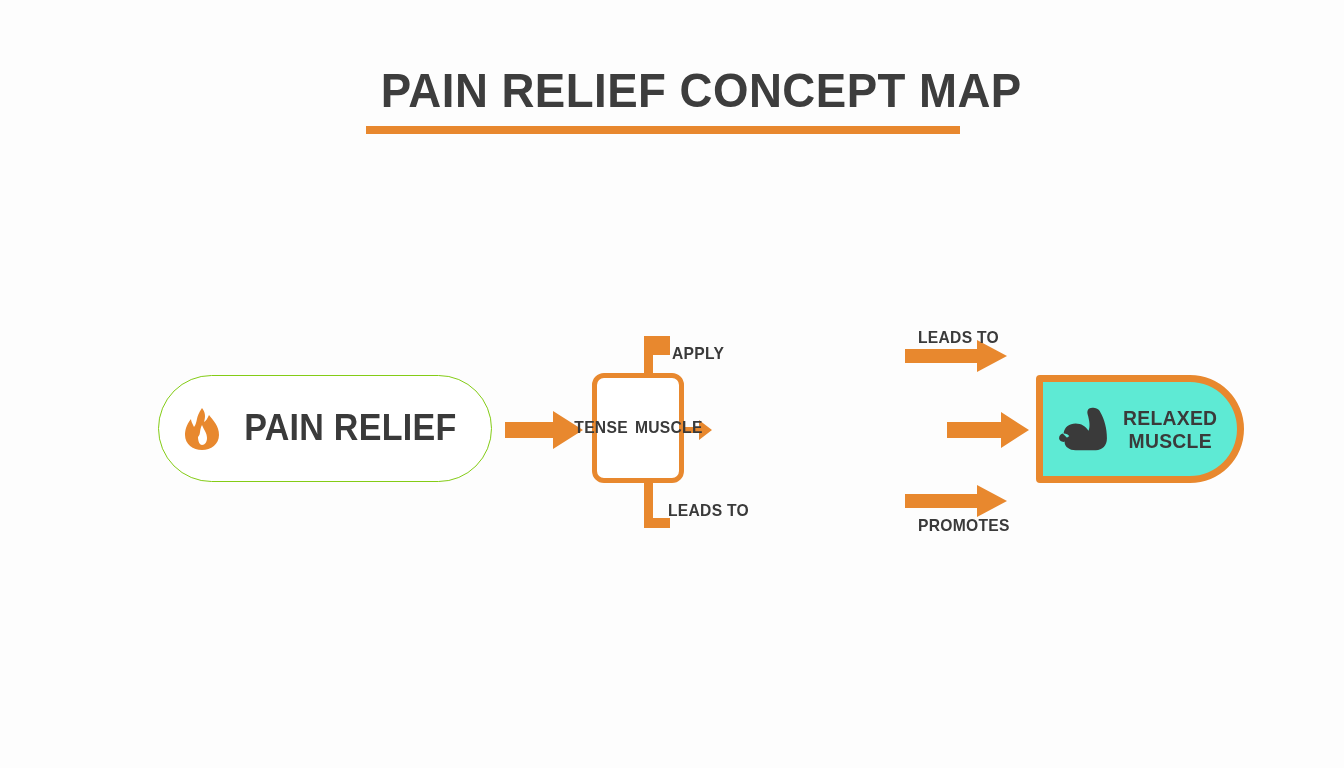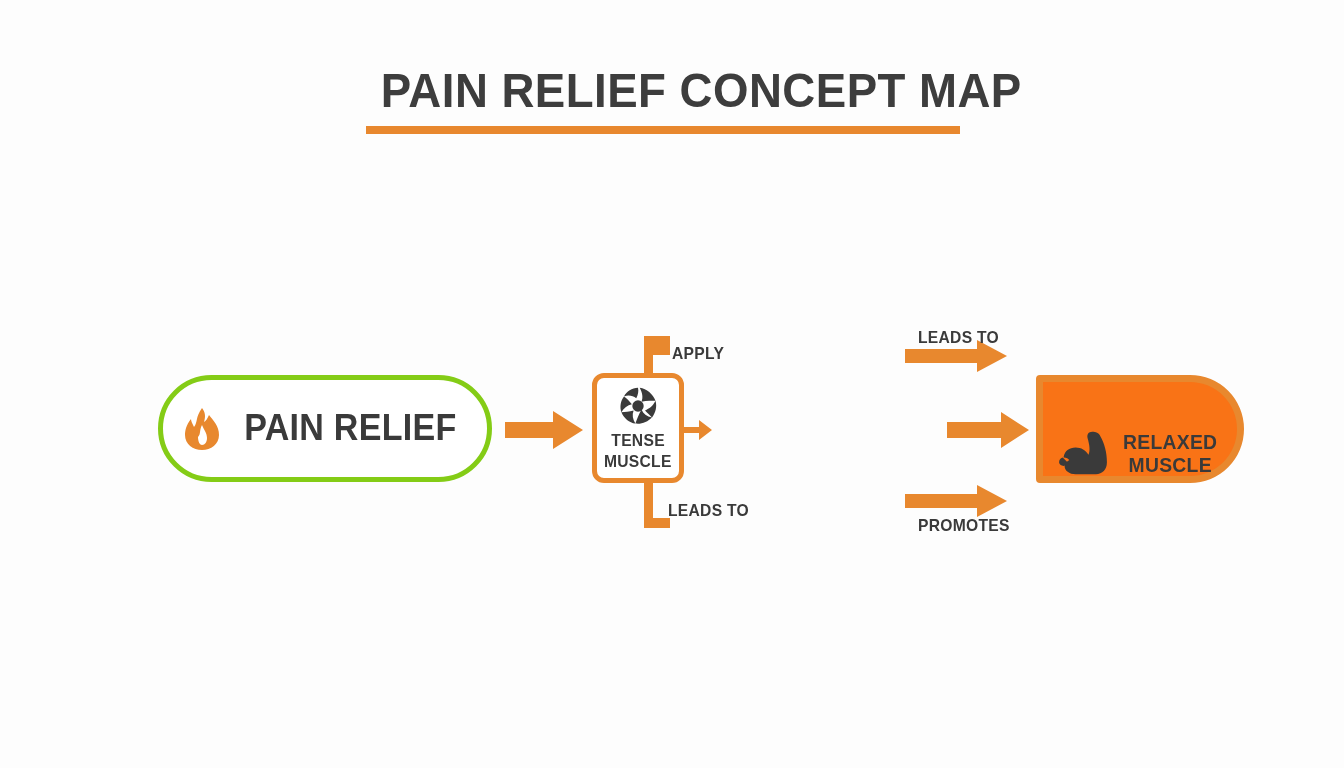--- a/index.html
+++ b/index.html
@@ -58,21 +58,21 @@
     transform: scaleX(0.92);
   }
 
   
   #node-pain-relief {
     position: absolute;
     left: 158px;
     top: 375px;
     width: 334px;
     height: 107px;
-    border: 5px solid #84cc16;
+    border: 1px solid #84cc16;
     border-radius: 54px;
     background: #ffffff;
     box-sizing: border-box;
     display: flex;
     align-items: center;
     justify-content: center;
     gap: 16px;
   }
   #node-pain-relief .node-label { font-size: 37px; }
 
@@ -81,21 +81,21 @@
     position: absolute;
     left: 592px;
     top: 373px;
     width: 92px;
     height: 110px;
     border: 5px solid #e8882e;
     border-radius: 12px;
     background: #ffffff;
     box-sizing: border-box;
     display: flex;
-    flex-direction: column;
+    flex-direction: row;
     align-items: center;
     justify-content: center;
     gap: 2px;
     z-index: 4;
   }
   #node-tense-muscle .node-label { font-size: 17px; }
 
   
   #node-heat-application {
     position: absolute;
@@ -116,24 +116,24 @@
 
   
   #node-relaxed-muscle {
     position: absolute;
     left: 1036px;
     top: 375px;
     width: 208px;
     height: 108px;
     border: 7px solid #e8882e;
     border-radius: 4px 54px 54px 4px;
-    background: #f97316;
-    box-sizing: border-box;
-    display: flex;
-    align-items: flex-end;
+    background: #5eead4;
+    box-sizing: border-box;
+    display: flex;
+    align-items: center;
     justify-content: center;
     gap: 12px;
   }
   #node-relaxed-muscle .node-label { font-size: 21px; }
 
   
   .icon { display: block; }
 
   
   .arrow { position: absolute; }

